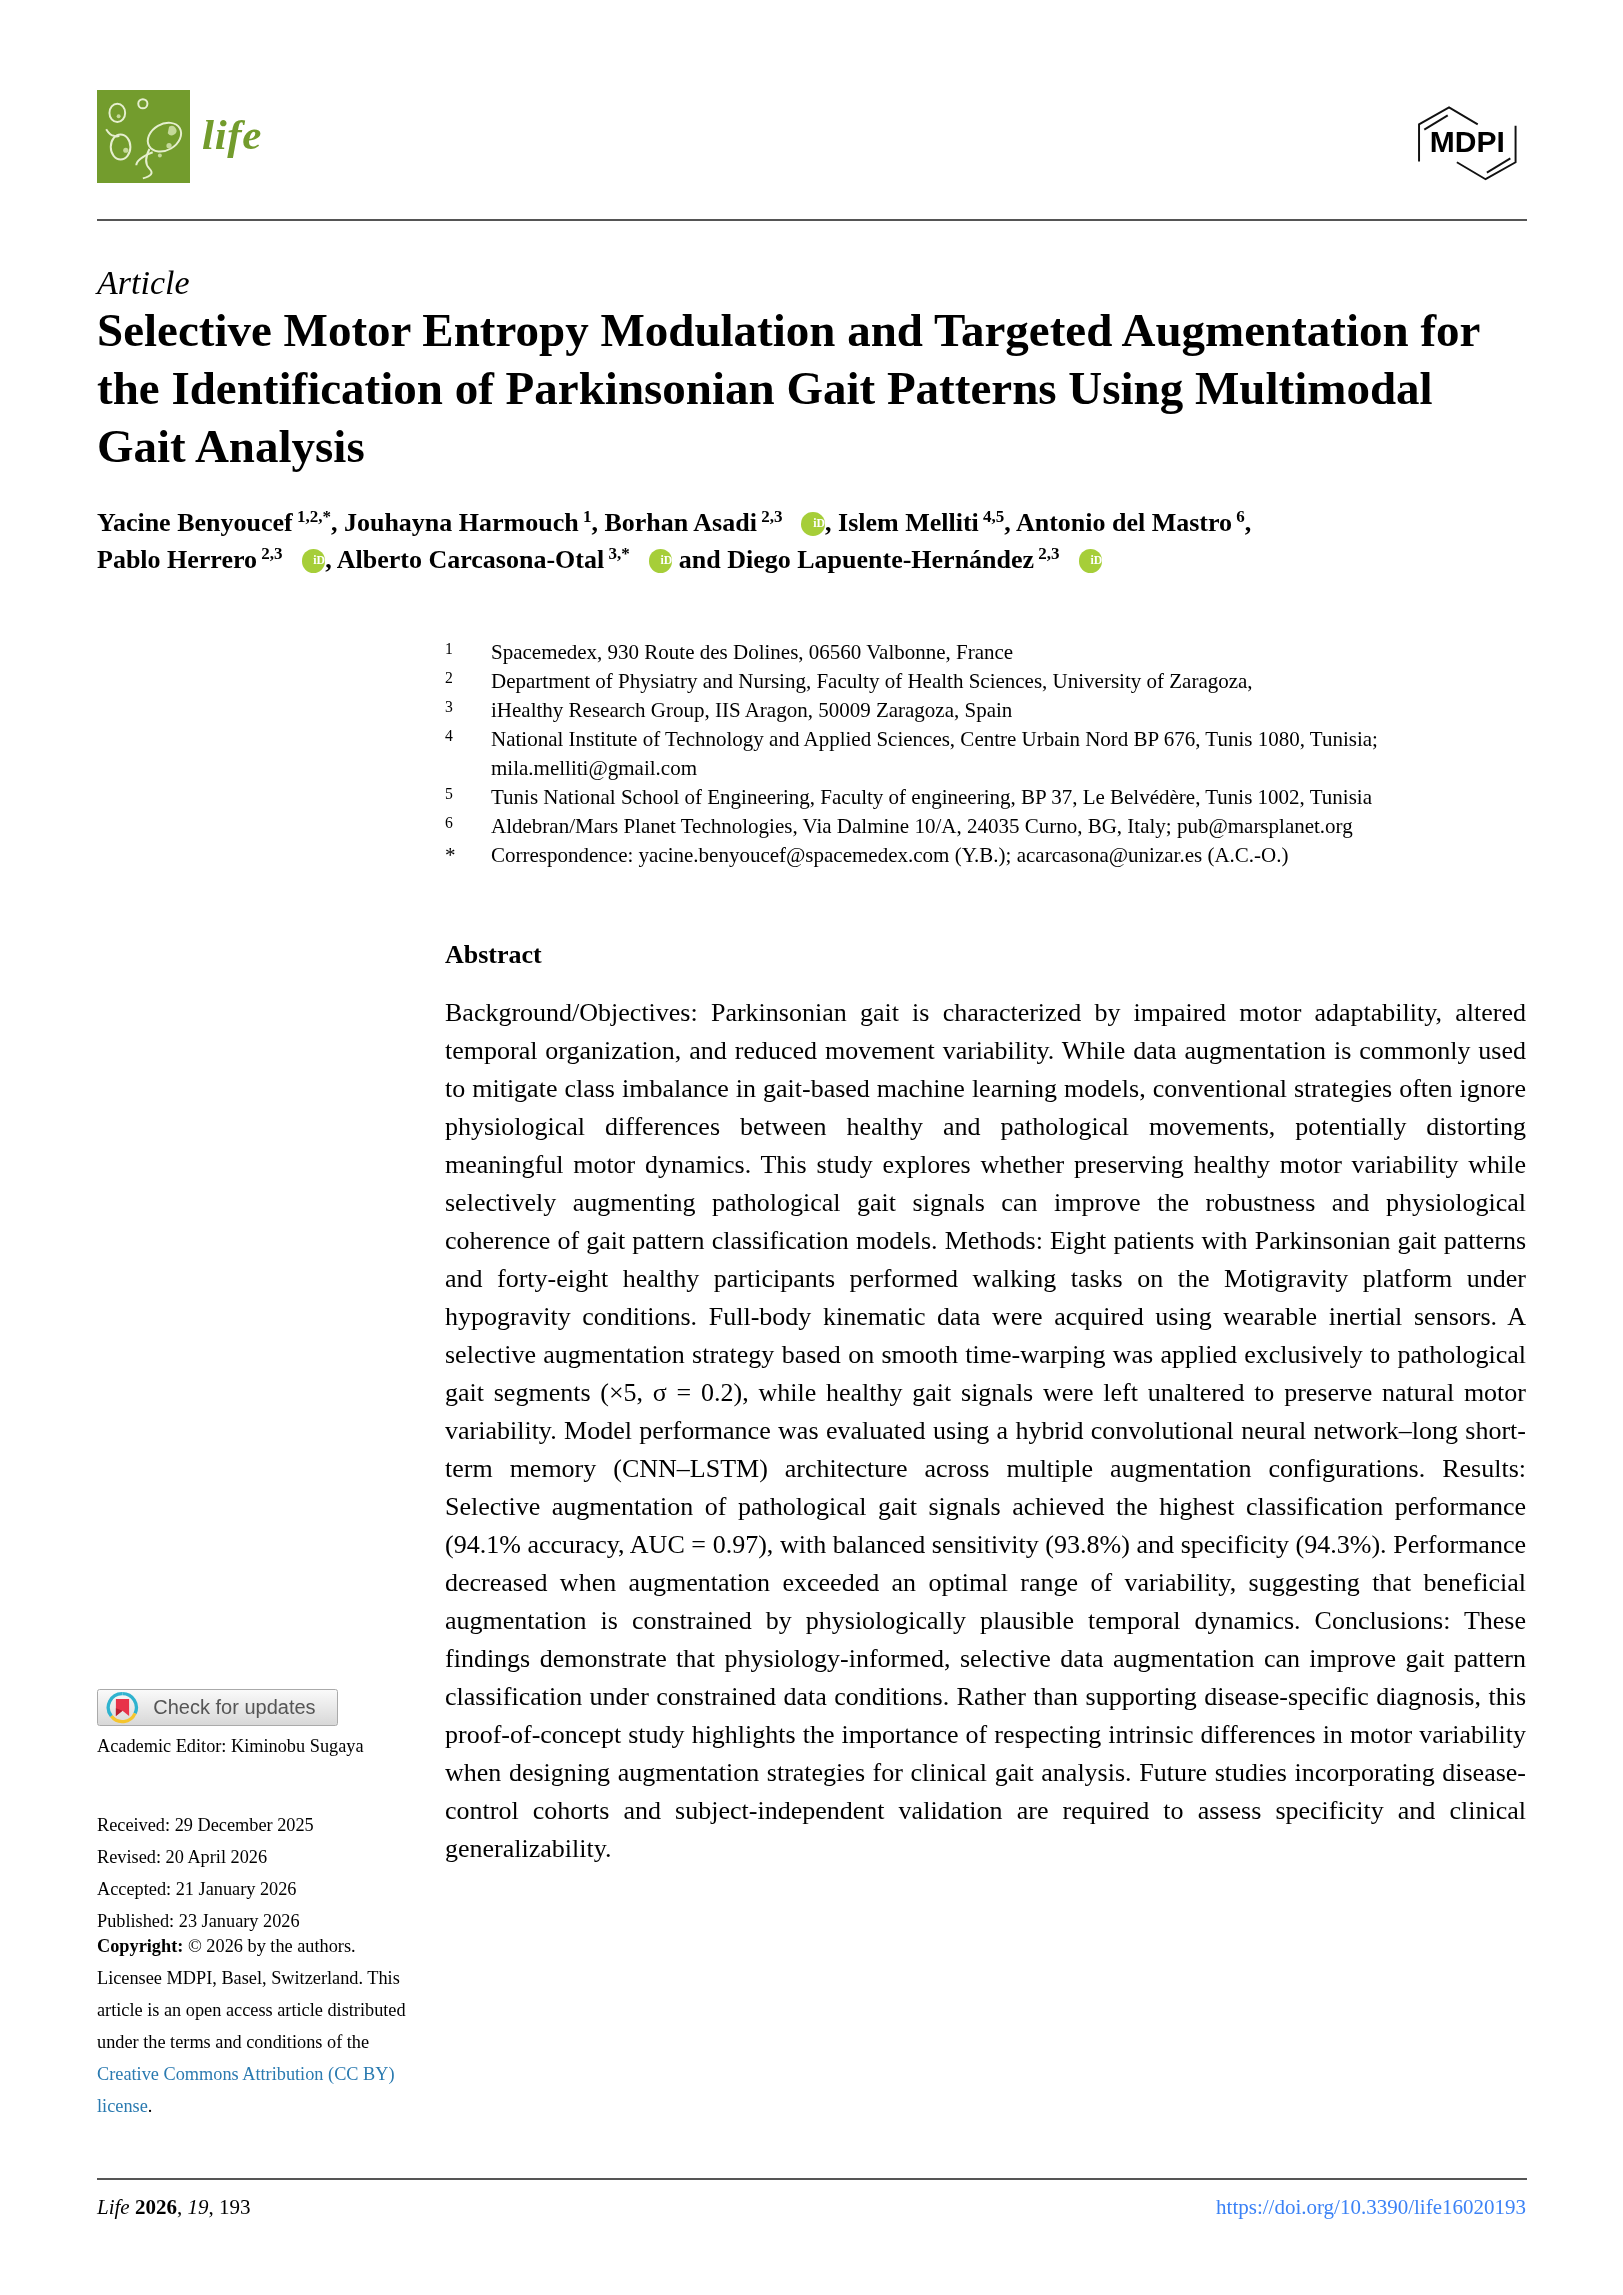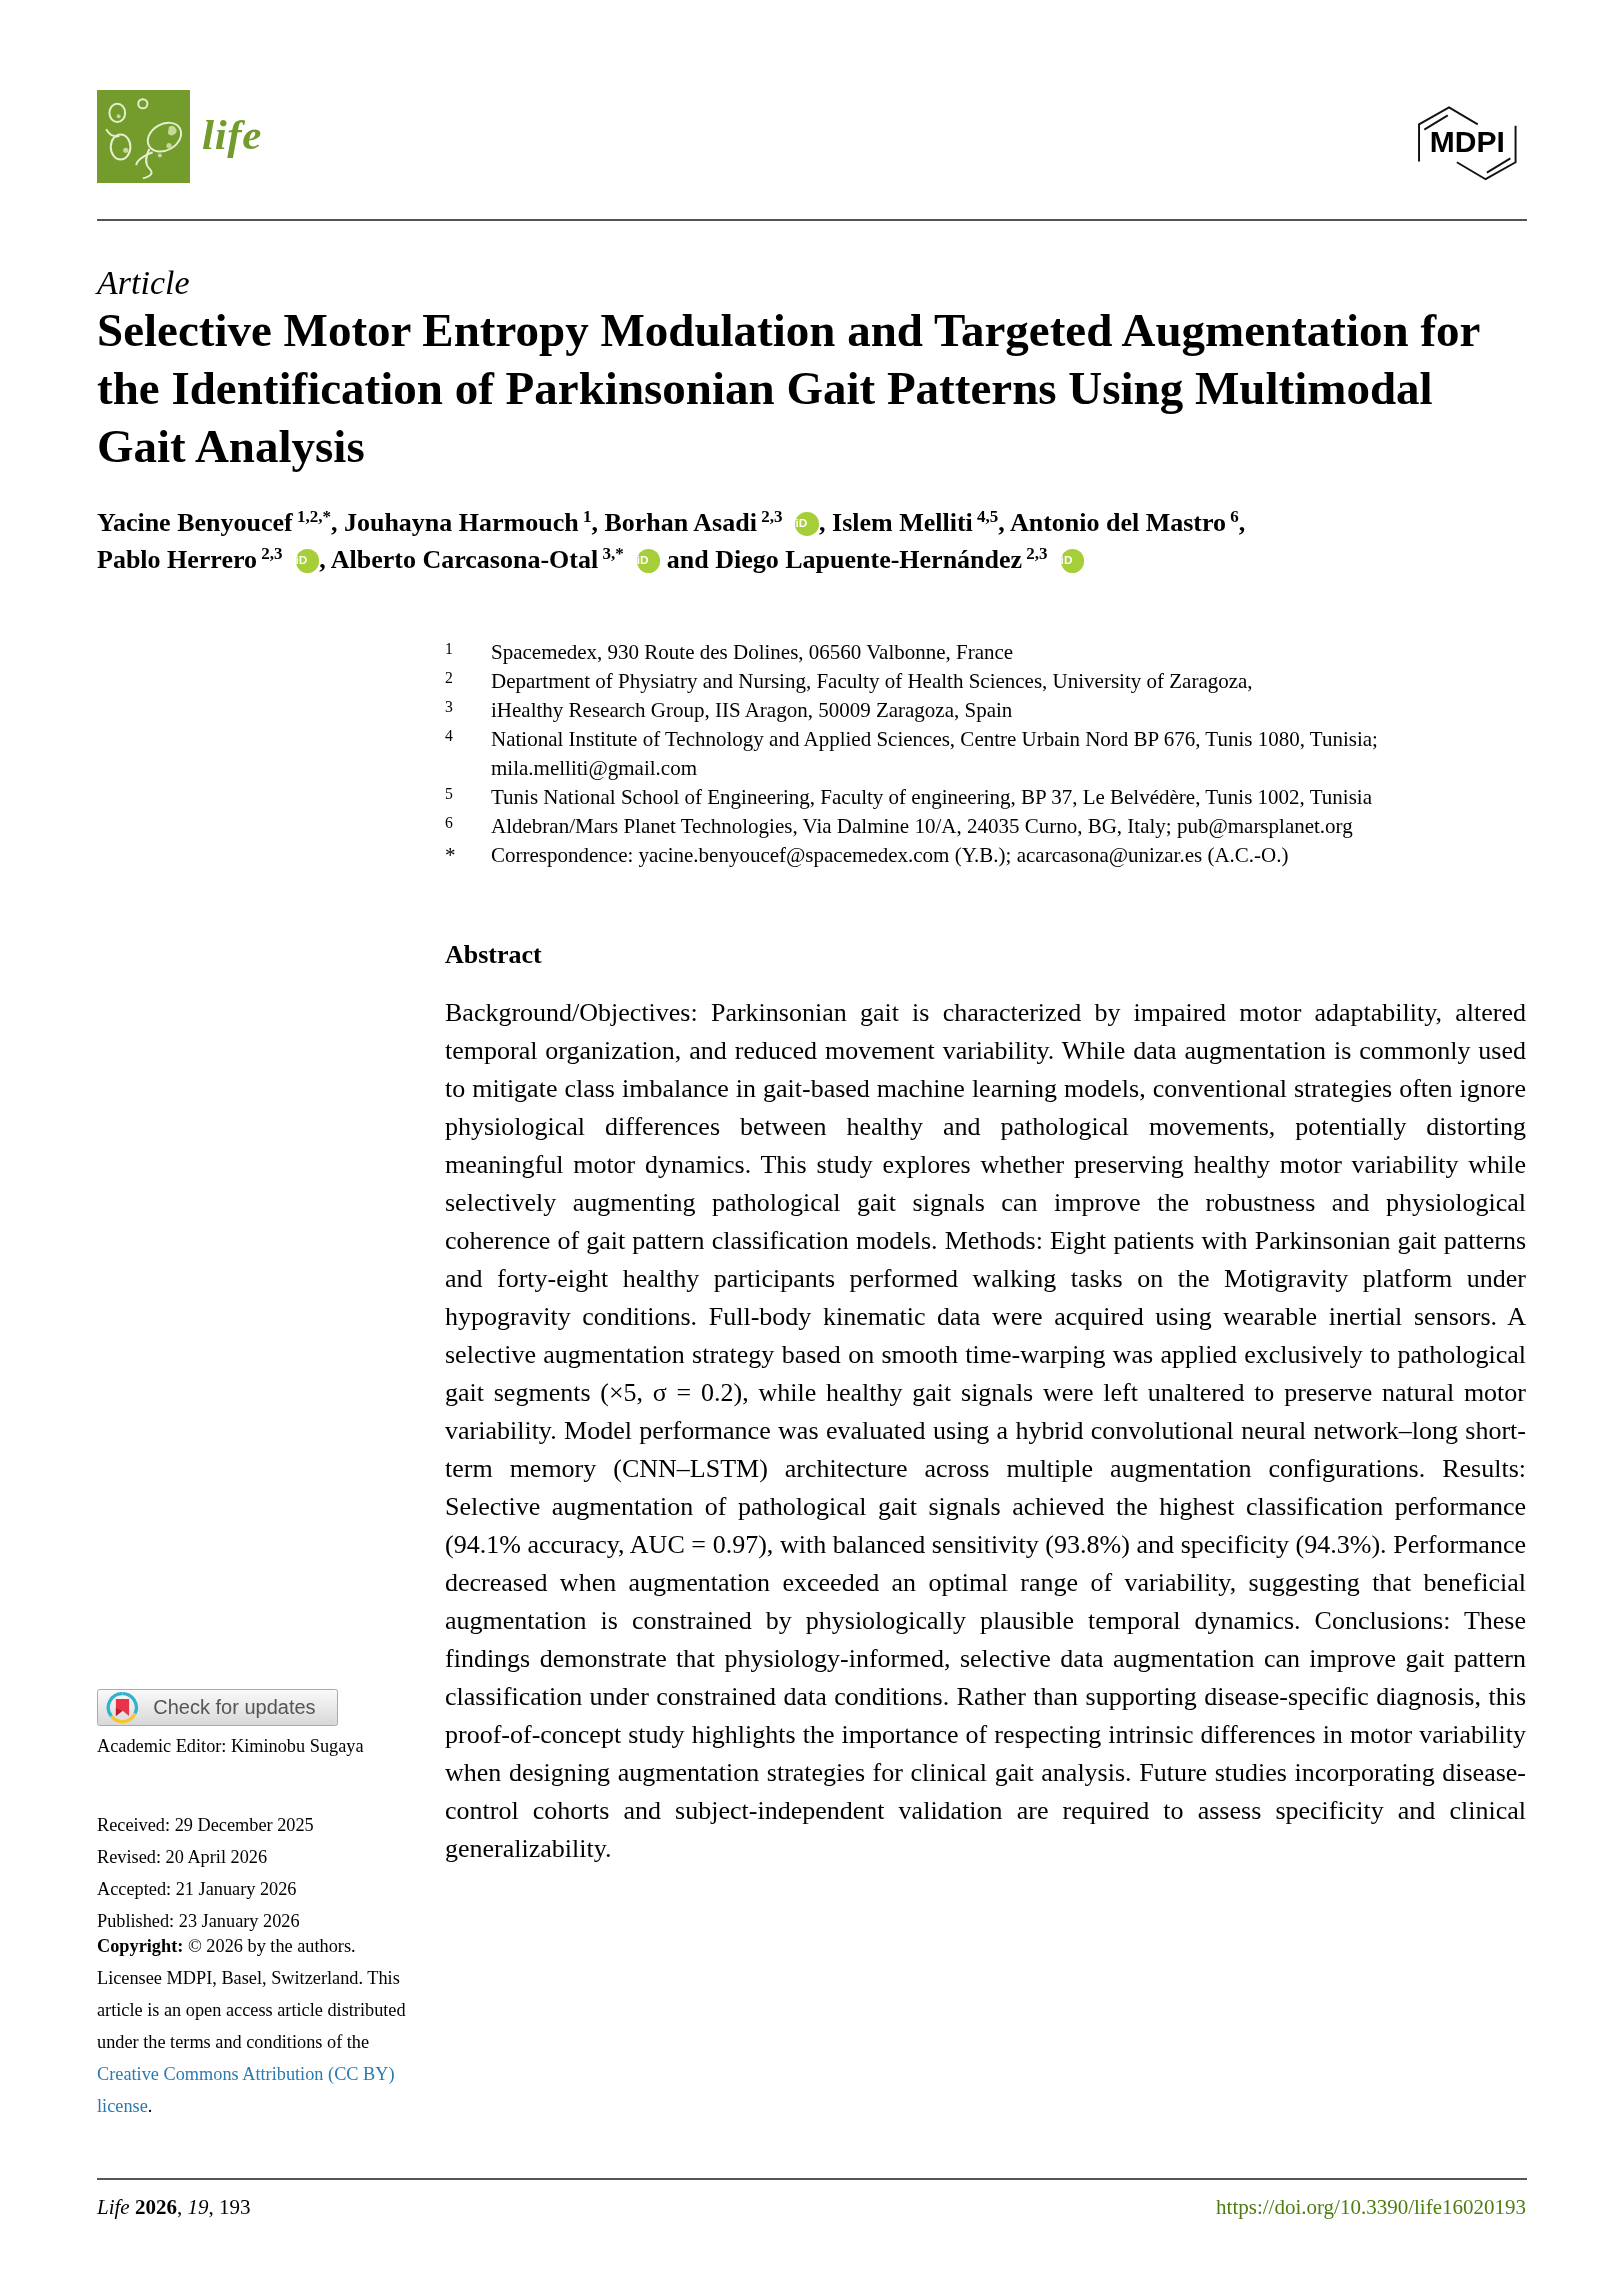--- a/index.html
+++ b/index.html
@@ -14,22 +14,22 @@
   .journal-name { left: 202px; top: 110px; font-size: 43px; font-style: italic; font-weight: bold; color: #739c2d; letter-spacing: 0.7px; }
   .publisher-logo { left: 1406px; top: 106px; width: 120px; height: 76px; }
   .header-rule { left: 97px; top: 219px; width: 1430px; height: 2px; background: #555; }
 
   
   .article-type { left: 97px; top: 264px; font-size: 34px; font-style: italic; }
   .title { left: 97px; top: 301px; width: 1430px; font-size: 47px; font-weight: bold; line-height: 58px; }
   .authors { left: 97px; top: 504px; width: 1430px; font-size: 26px; font-weight: bold; line-height: 37px; }
   .authors sup { font-size: 17px; vertical-align: 9.2px; line-height: 0; }
   .orcid { display: inline-block; width: 23.6px; height: 23.6px; border-radius: 50%; background: #a6ce39;
-           color: #fff; font-family: Liberation Sans, sans-serif; font-size: 11.8px; font-weight: bold;
-           text-align: left; line-height: 23.6px; vertical-align: 3.9px; margin-left: 13px; }
+           color: #fff; font-family: Liberation Serif, serif; font-size: 11.8px; font-weight: bold;
+           text-align: right; line-height: 23.6px; vertical-align: 3.9px; margin-left: 19px; }
 
   
   .affils { left: 445px; top: 638px; width: 1087px; font-size: 21px; line-height: 29px; }
   .affil { display: flex; }
   .affil .num { width: 46px; flex: none; font-size: 15.7px; vertical-align: top; line-height: 19.6px; padding-top: 1.3px; }
   .affil .num.star { font-size: 21px; line-height: 29px; padding-top: 0; }
   .affil .txt { flex: 1; }
 
   
   .abstract-heading { left: 445px; top: 940px; font-size: 26px; font-weight: bold; }
@@ -45,21 +45,21 @@
   .dates { top: 1809px; line-height: 32px; }
   .copyright { top: 1930px; line-height: 32px; }
   .copyright b { font-weight: bold; }
   .link { color: #2a7ab0; text-decoration: none; cursor: pointer; }
 
   
   .footer-rule { left: 97px; top: 2178px; width: 1430px; height: 2px; background: #555; }
   .footer-left { left: 97px; top: 2195px; font-size: 21px; }
   .footer-left i { font-style: italic; }
   .footer-left b { font-weight: bold; }
-  .footer-right { right: 97px; top: 2195px; font-size: 21px; color: #4d7c0f; text-align: right; }
+  .footer-right { right: 97px; top: 2195px; font-size: 21px; color: #3b82f6; text-align: right; }
 </style>
 </head>
 <body>
 
 <div class="abs journal-logo">
   <svg width="93" height="93" viewBox="0 0 142 142">
     <g fill="none" stroke="#e6efcf" stroke-width="3">
       <ellipse cx="31" cy="35" rx="12" ry="14"></ellipse>
       <circle cx="70" cy="21" r="7"></circle>
       <ellipse cx="36" cy="87" rx="15" ry="19"></ellipse>

